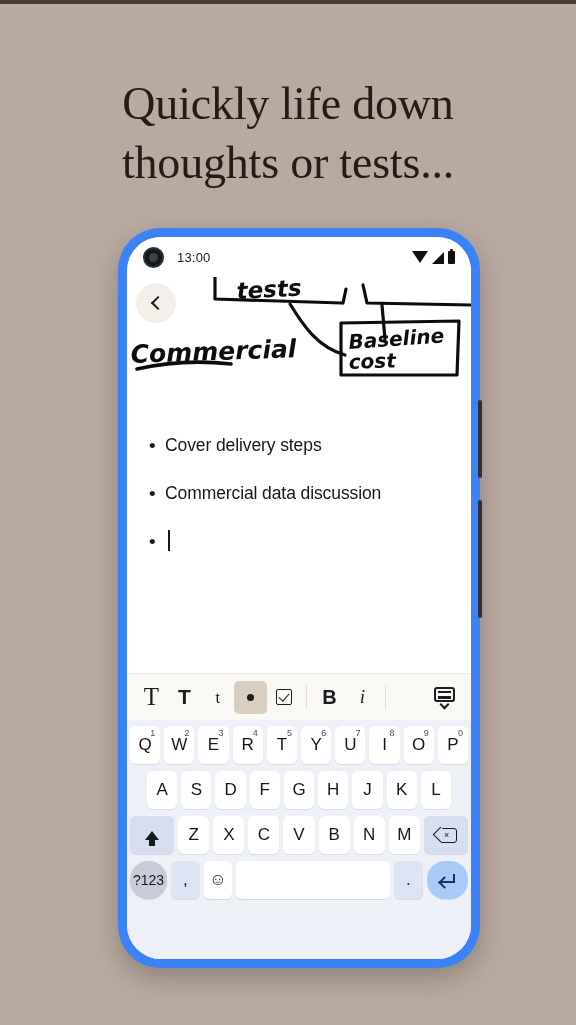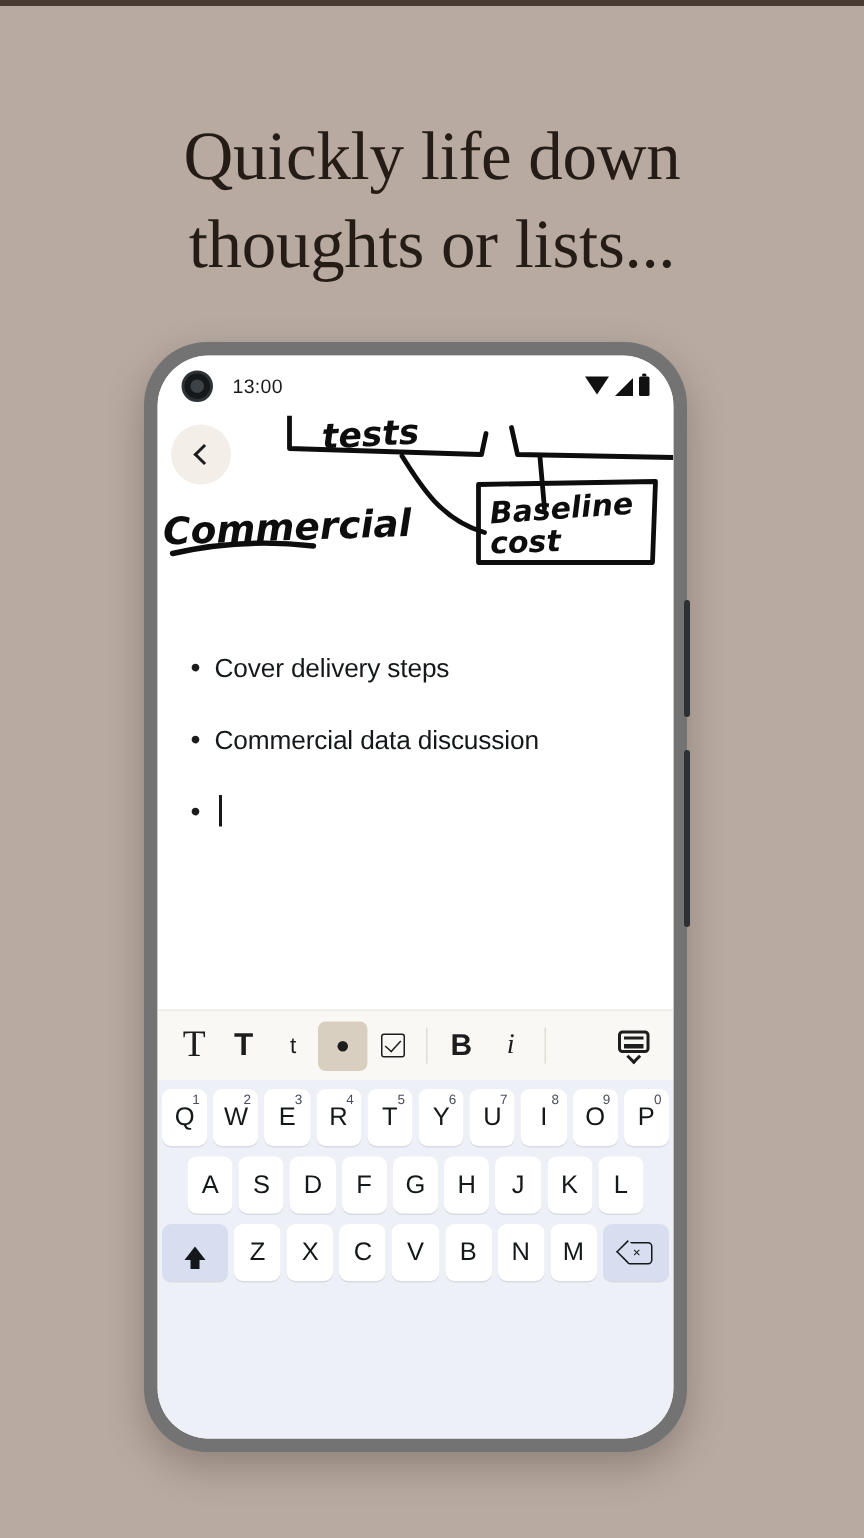--- a/index.html
+++ b/index.html
@@ -25,23 +25,23 @@
     font-size: 46px;
     line-height: 59px;
     color: #251c16;
     letter-spacing: -0.2px;
   }
   .headline .l2 { display: block; }
 
   
   .phone {
     position: absolute;
-    left: 96px; top: 228px;
+    left: 118px; top: 228px;
     width: 362px; height: 740px;
-    background: #737373;
+    background: #3b82f6;
     border-radius: 42px;
     box-shadow: 0 10px 26px rgba(40,28,20,.28);
     padding: 9px 9px 9px 9px;
   }
   .phone-side-btn {
     position: absolute; right: -2px;
     width: 4px; background: #2a3034;
     border-radius: 2px;
   }
   .btn-vol { top: 172px; height: 78px; }
@@ -289,21 +289,21 @@
     transform: rotate(45deg);
   }
 </style>
 </head>
 <body>
 
 <div class="top-rule"></div>
 
 <div class="headline">
   <span class="l1">Quickly life down</span>
-  <span class="l2">thoughts or lists...</span>
+  <span class="l2">thoughts or tests...</span>
 </div>
 
 <div class="phone">
   <div class="phone-side-btn btn-vol"></div>
   <div class="phone-side-btn btn-pwr"></div>
 
   <div class="screen">
 
     <div class="statusbar">
       <div class="camera">
@@ -463,16 +463,26 @@
         <div class="key">M</div>
         <div class="key wide">
           <span class="bksp">
             <span class="bksp-box"></span>
             <span class="bksp-tip"></span>
             <span class="bksp-x">×</span>
           </span>
         </div>
       </div>
 
+      <div class="krow r4">
+        <div class="key pill">?123</div>
+        <div class="key soft">,</div>
+        <div class="key emoji">☺</div>
+        <div class="key spacebar"></div>
+        <div class="key soft">.</div>
+        <div class="key enter">
+          <span class="enter-arrow"></span>
+        </div>
+      </div>
     </div>
 
   </div>
 </div>
 
 </body></html>

